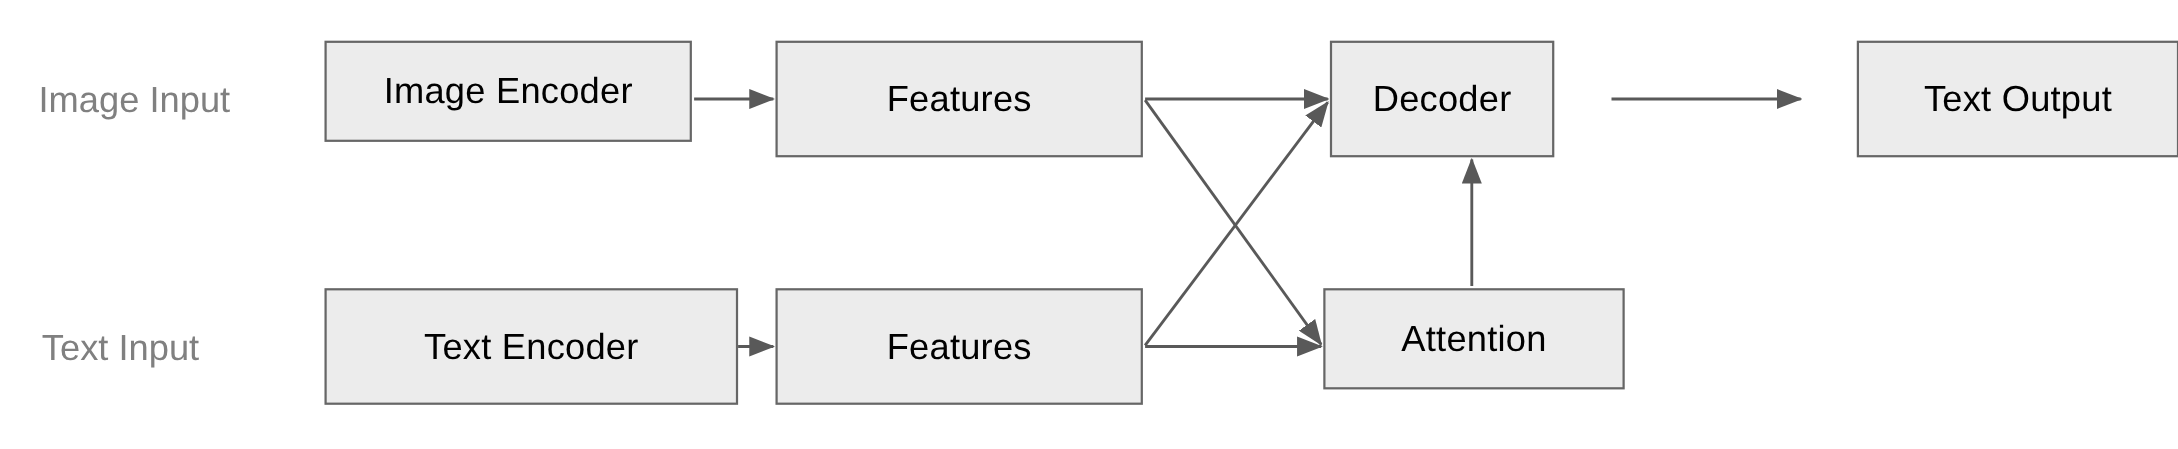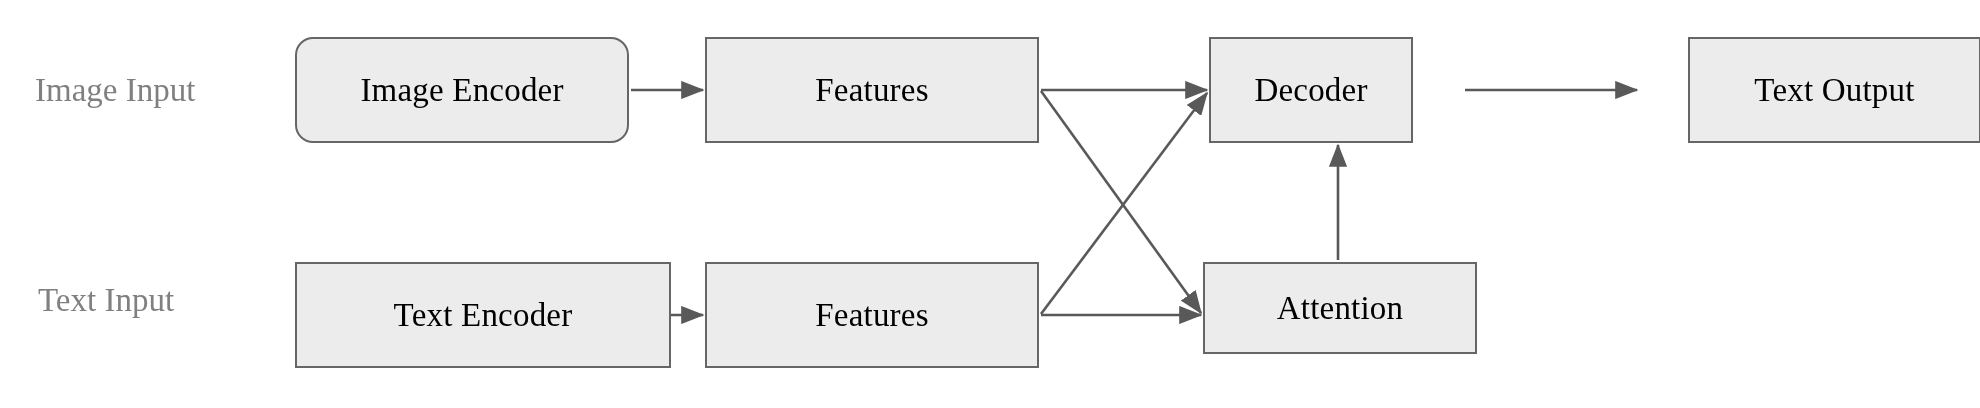--- a/index.html
+++ b/index.html
@@ -11,21 +11,20 @@
   body {
     font-family: "Liberation Sans", sans-serif;
     -webkit-font-smoothing: antialiased;
   }
   #canvas {
     position: relative;
     width: 1980px;
     height: 408px;
     background: #ffffff;
     overflow: hidden;
-    font-family: Liberation Serif, serif;
   }
   #edges {
     position: absolute;
     left: 0;
     top: 0;
     width: 1980px;
     height: 408px;
     pointer-events: none;
   }
   .node {
@@ -72,25 +71,25 @@
         <line x1="1041" y1="314" x2="1207" y2="93" stroke="#595959" stroke-width="2.6" marker-end="url(#arrowhead)"></line>
         <line x1="1041" y1="315" x2="1201" y2="315" stroke="#595959" stroke-width="2.6" marker-end="url(#arrowhead)"></line>
         <line x1="1338" y1="260" x2="1338" y2="145" stroke="#595959" stroke-width="2.6" marker-end="url(#arrowhead)"></line>
         <line x1="1465" y1="90" x2="1637" y2="90" stroke="#595959" stroke-width="2.6" marker-end="url(#arrowhead)"></line>
       </g>
   </svg>
 
   <div class="row-label" style="left:35px; top:74px;">
     <span>Image Input</span>
   </div>
-  <div class="row-label" style="left:38px; top:284px;">
+  <div class="row-label" style="left:38px; top:299px;">
     <span>Text Input</span>
   </div>
 
-  <div class="node" style="left:295px; top:37px; width:334px; height:106px;border-radius:18px;">
+  <div class="node" style="left:295px; top:37px; width:334px; height:92px;">
     <span class="node-label">Image Encoder</span>
   </div>
 
   <div class="node" style="left:705px; top:37px; width:334px; height:106px;">
     <span class="node-label">Features</span>
   </div>
 
   <div class="node" style="left:1209px; top:37px; width:204px; height:106px;">
     <span class="node-label">Decoder</span>
   </div>

